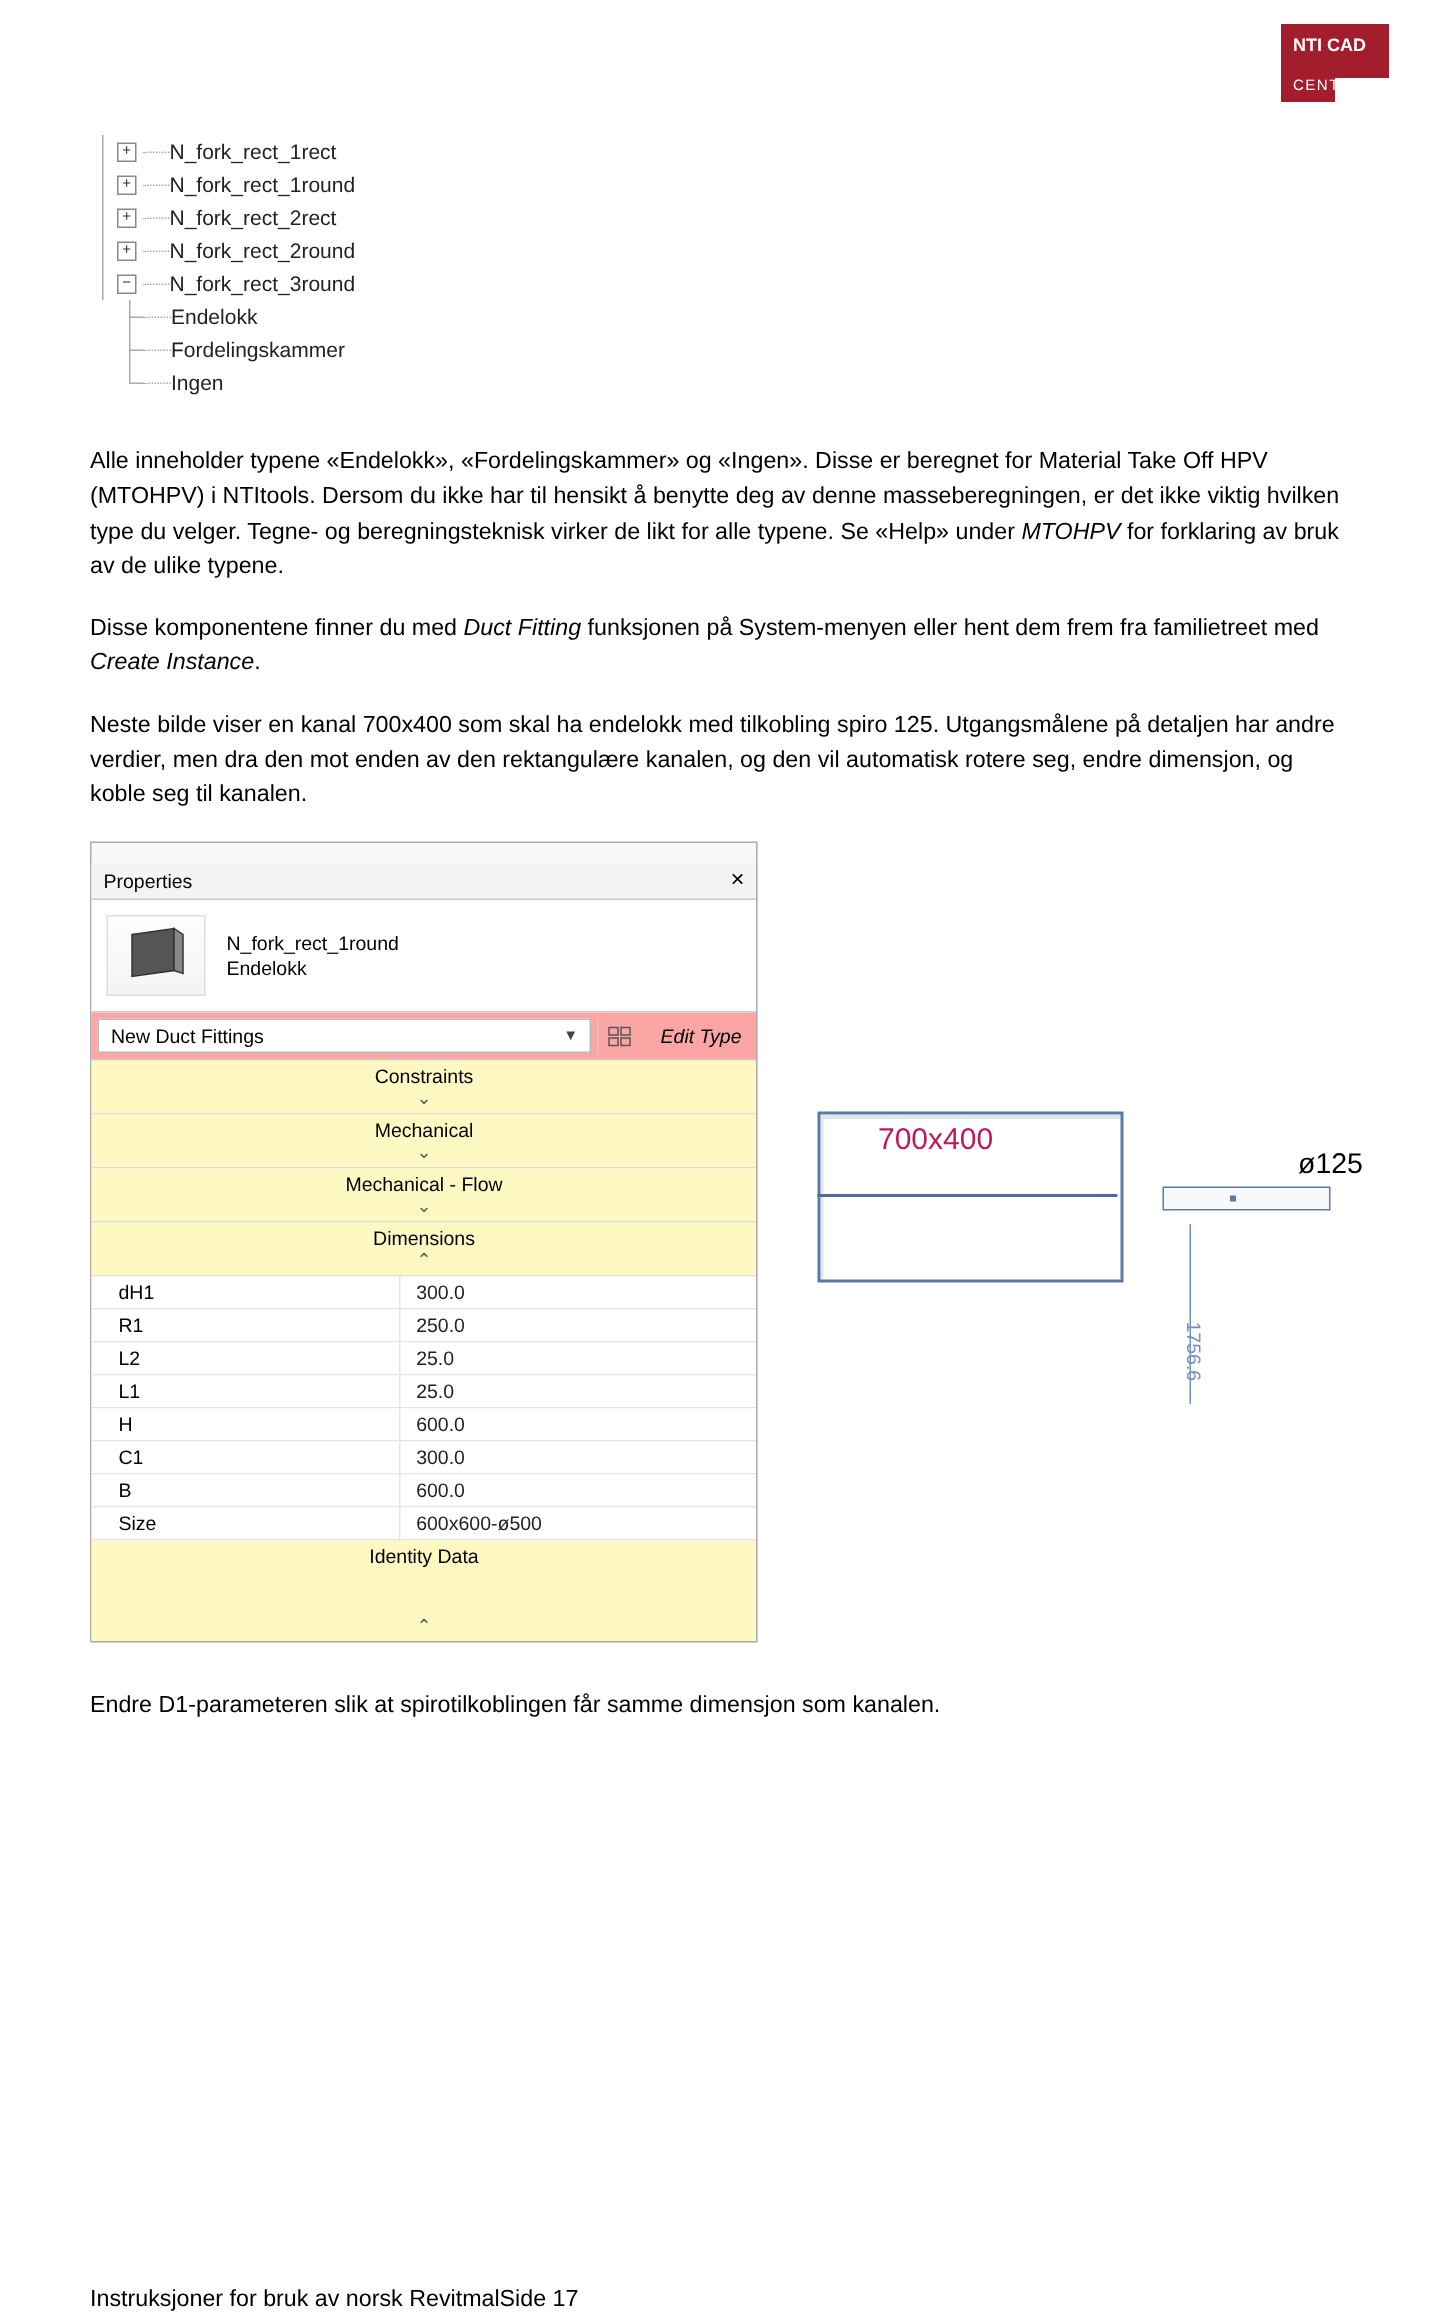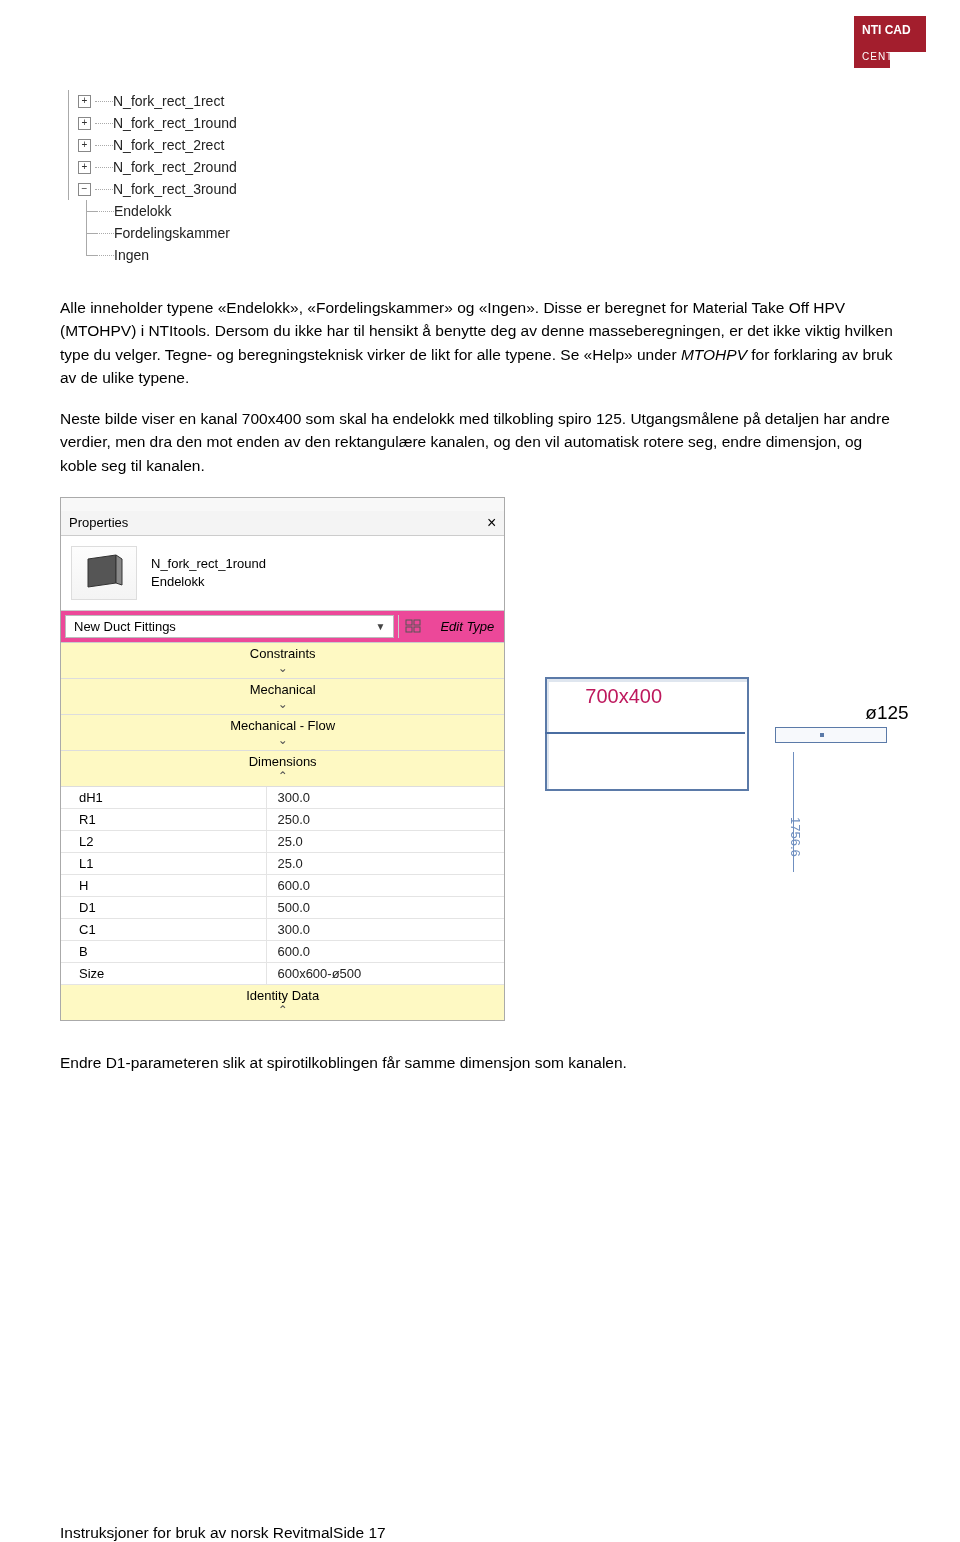--- a/index.html
+++ b/index.html
@@ -101,21 +101,21 @@
     width: 64px; height: 52px;
     border: 1px solid #ddd;
     display:flex; align-items:center; justify-content:center;
     background: linear-gradient(#fdfdfd,#f4f4f4);
   }
   .thumb svg { width: 44px; height: 40px; }
   .family-name { line-height: 1.35; }
   .selector-row {
     display:flex; align-items:center;
     border-bottom: 1px solid #ccc;
-    background: #ec4899;
+    background: #fca5a5;
   }
   .selector {
     flex:1; display:flex; align-items:center; justify-content:space-between;
     border:1px solid #bbb; margin:4px; padding:3px 8px;
     background:#fff;
   }
   .caret { font-size:10px; color:#444; }
   .edit-type {
     display:flex; align-items:center; gap:19px;
     padding: 4px 10px 4px 6px;
@@ -275,20 +275,23 @@
         <span>Ingen</span>
       </div>
     </div>
 
   <div class="body-text">
     <span>Alle inneholder typene «Endelokk», «Fordelingskammer» og «Ingen». Disse er beregnet for Material Take Off HPV (MTOHPV) i NTItools.</span>
     <span> </span>
     <span>Dersom du ikke har til hensikt å benytte deg av denne masseberegningen, er det ikke viktig hvilken type du velger. Tegne- og beregningsteknisk virker de likt for alle typene. Se «Help» under </span><em>MTOHPV</em><span> for forklaring av bruk av de ulike typene.</span>
   </div>
 
+  <div class="body-text">
+    <span>Disse komponentene finner du med </span><em>Duct Fitting</em><span> funksjonen på System-menyen eller hent dem frem fra familietreet med </span><em>Create Instance</em><span>.</span>
+  </div>
 
   <div class="body-text">
     <span>Neste bilde viser en kanal 700x400 som skal ha endelokk med tilkobling spiro 125. Utgangsmålene på detaljen har andre verdier, men dra den mot enden av den rektangulære kanalen, og den vil automatisk rotere seg, endre dimensjon, og koble seg til kanalen.</span>
   </div>
 
   <div class="panel-and-diagram">
 
     <div class="props-panel">
       <div class="props-titlebar">
         <span>Properties</span>
@@ -354,37 +357,33 @@
           </div>
           <div class="param-row">
             <div class="param-name">L1</div>
             <div class="param-val">25.0</div>
           </div>
           <div class="param-row">
             <div class="param-name">H</div>
             <div class="param-val">600.0</div>
           </div>
           <div class="param-row">
-            <div class="param-name">D1</div>
-            <div class="param-val">500.0</div>
-          </div>
-          <div class="param-row">
             <div class="param-name">C1</div>
             <div class="param-val">300.0</div>
           </div>
           <div class="param-row">
             <div class="param-name">B</div>
             <div class="param-val">600.0</div>
           </div>
           <div class="param-row">
             <div class="param-name">Size</div>
             <div class="param-val">600x600-ø500</div>
           </div>
         </div>
-      <div class="group-row" style="border-bottom:none;">
+      <div class="group-row" style="border-bottom:none;gap:32px;">
         <span>Identity Data</span>
         <span class="chevr">⌃</span>
       </div>
     </div>
 
     <div class="diagram">
       <div class="duct-rect"></div>
       <div class="duct-seam"></div>
       <div class="duct-label">700x400</div>
       <div class="spiro"></div>

